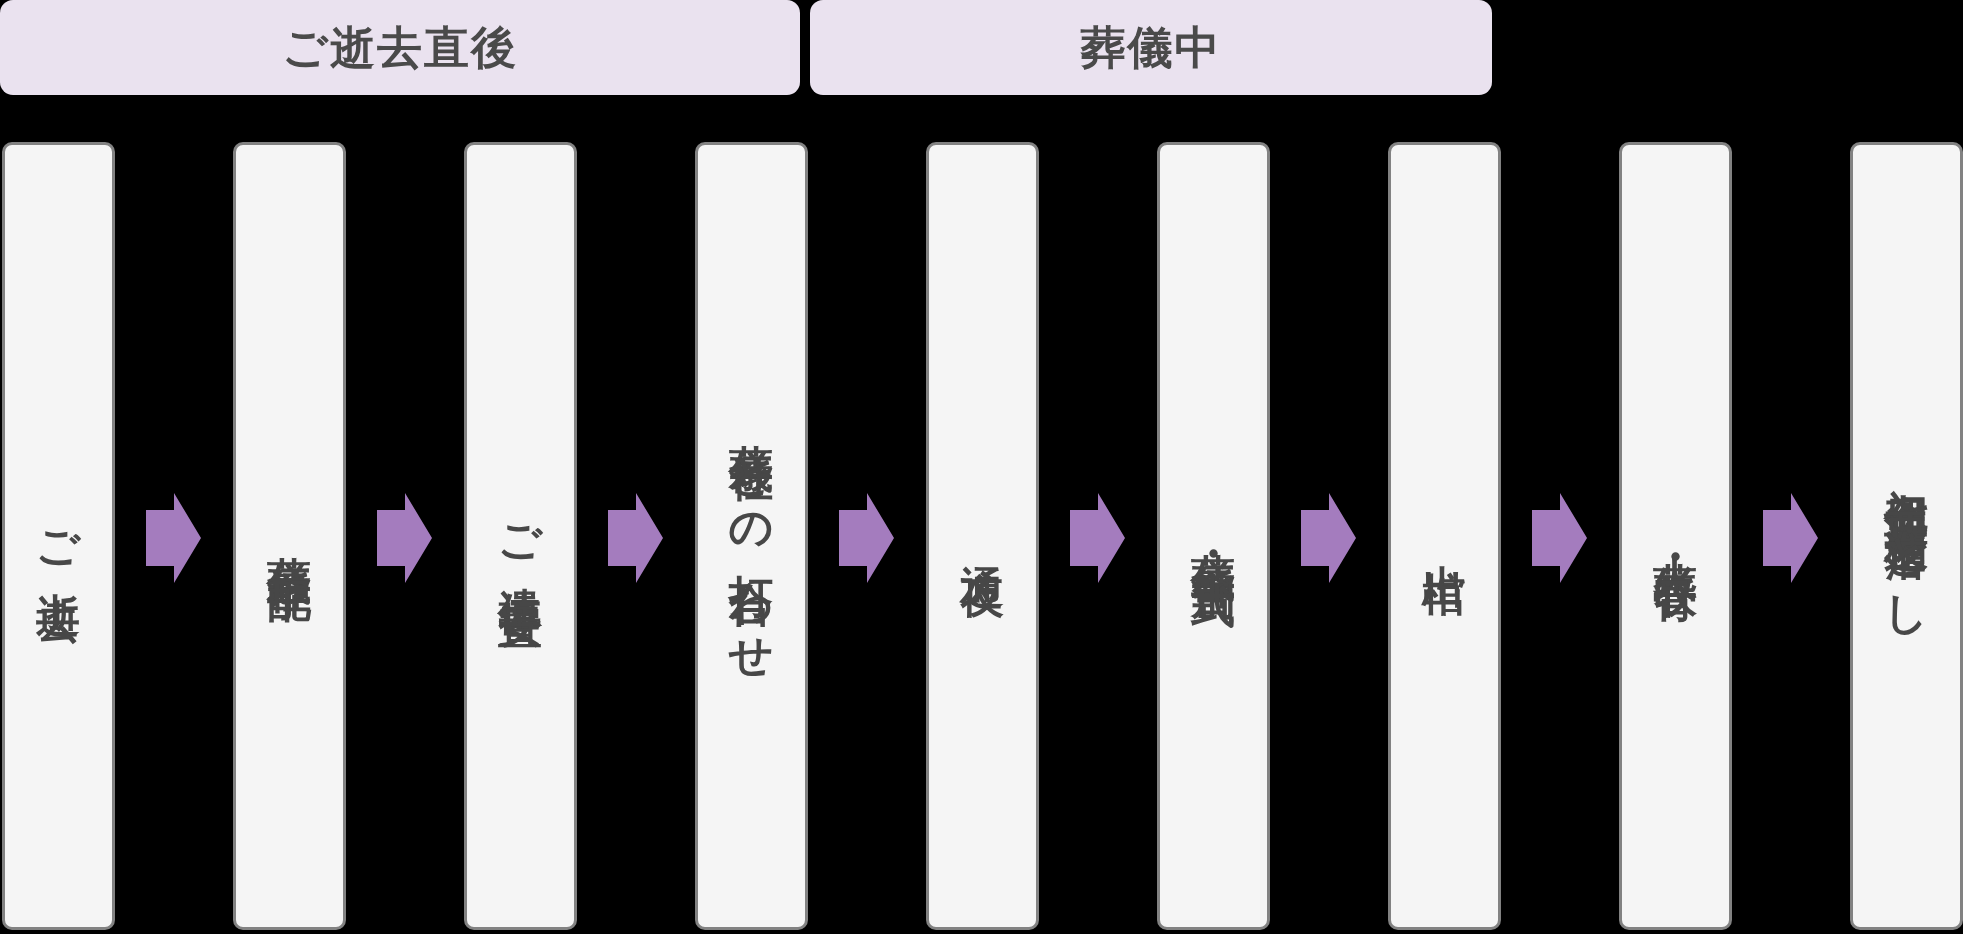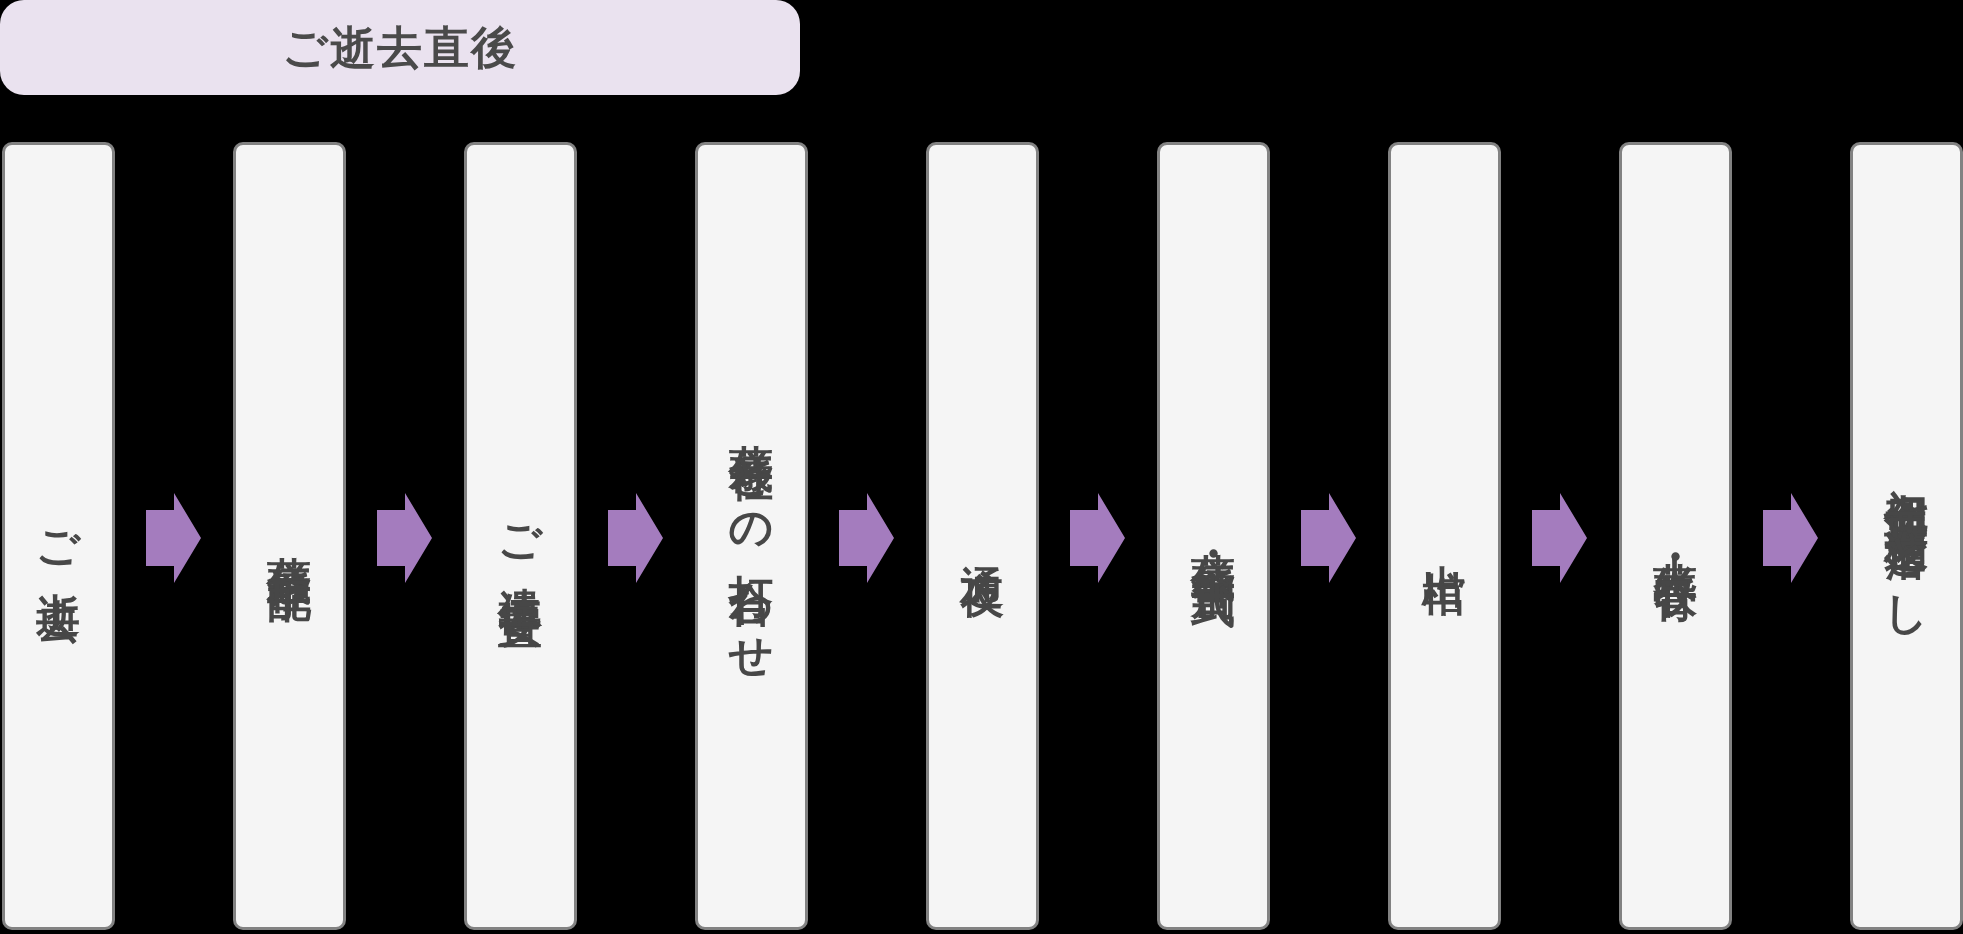--- a/index.html
+++ b/index.html
@@ -21,21 +21,21 @@
   .stage {
     position: relative;
     width: 1963px; height: 934px;
     background: var(--background);
   }
   
   .hdr {
     position: absolute;
     top: 0; height: 95px;
     background: var(--header-bg);
-    border-radius: 24px;
+    border-radius: 13px;
     display: flex; align-items: center; justify-content: center;
   }
   .hdr span {
     font-size: 45px;
     font-weight: bold;
     color: var(--header-text);
     letter-spacing: 2px;
     white-space: nowrap;
   }
   .hdr-0 { left: 0px;    width: 800px; }
@@ -85,20 +85,23 @@
   .arrow-6 { left: 1532px; }
   .arrow-7 { left: 1763px; }
 </style>
 </head>
 <body>
 
 <div class="stage">
 
   <div class="hdr hdr-0">
     <span>ご逝去直後</span>
+  </div>
+  <div class="hdr hdr-1">
+    <span>葬儀中</span>
   </div>
 
   <div class="box box-0">
     <span class="vtext">ご逝去</span>
   </div>
   <div class="arrow arrow-0">
     <svg viewBox="0 0 55 90" xmlns="http://www.w3.org/2000/svg">
         <polygon points="0,17 28,17 28,0 55,45 28,90 28,73 0,73"></polygon>
       </svg>
   </div>

